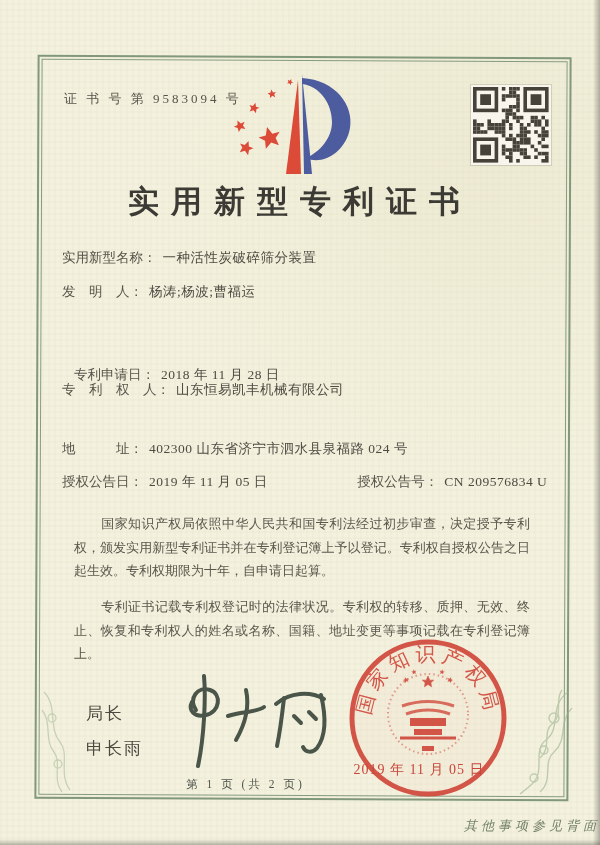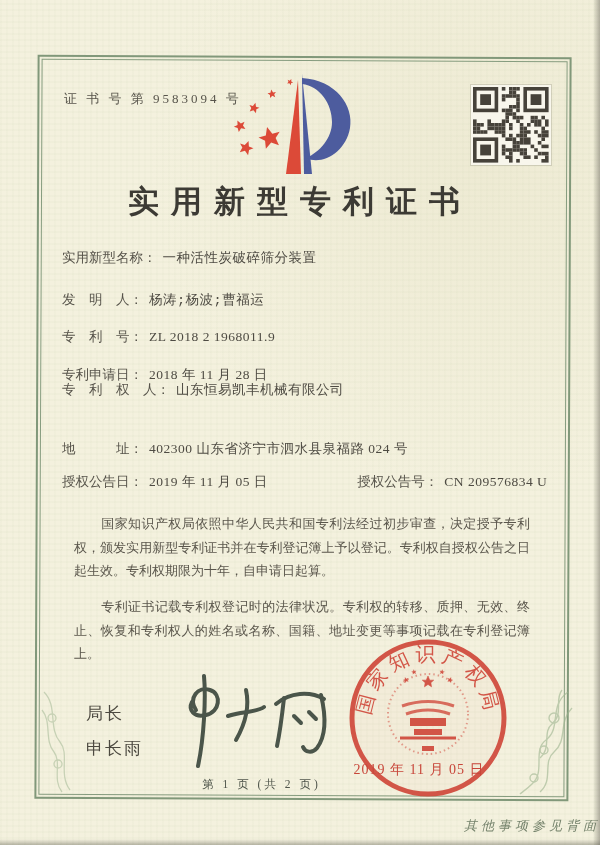--- a/index.html
+++ b/index.html
@@ -29,32 +29,32 @@
   .abs{position:absolute;}
   .cert-no{left:64px;top:90px;font-size:13px;letter-spacing:3px;color:#57544b;}
   .logo{left:232px;top:70px;}
   .qr-box{left:471px;top:85px;width:80px;height:80px;background:#f8f6ec;
     box-shadow:0 0 0 1px rgba(120,118,105,0.25);}
   .title{left:0;top:181px;width:600px;text-align:center;
     font-size:31px;font-weight:600;letter-spacing:12px;color:#3c3a34;}
   .row{left:62px;width:490px;font-size:13.5px;color:#55524a;white-space:nowrap;}
   .row .lab{color:#57544b;}
   .row .val{color:#4e4b43;margin-left:6px;letter-spacing:0.5px;}
-  .r1{top:249px;} .r2{top:291px;font-family:Liberation Mono, monospace;} .r3{top:328px;} .r4{top:366px;}
+  .r1{top:249px;} .r2{top:283px;} .r3{top:328px;} .r4{top:366px;margin-left:12px;}
   .r5{top:381px;} .r6{top:440px;} .r7{top:473px;}
   .pair2{margin-left:86px;}
   .paras{left:62px;top:500px;width:480px;font-size:13px;line-height:1.82;
     color:#5a564c;text-align:justify;}
   .paras p{margin:12px;text-indent:2.1em;}
   .signer{left:86px;top:697px;font-size:17px;line-height:2.05;color:#4c4940;letter-spacing:2px;}
   .sig{left:158px;top:668px;}
   .seal{left:342px;top:634px;opacity:0.93;}
   .seal-date{left:344px;top:761px;width:150px;text-align:center;
     font-size:14px;color:#c8463a;letter-spacing:1px;}
-  .page-no{left:16px;top:777px;width:491px;text-align:center;
+  .page-no{left:0;top:777px;width:491px;text-align:center;
     font-size:11.5px;letter-spacing:3px;color:#4f554b;}
   .back-note{left:0;top:817px;width:600px;text-align:right;
     font-size:13px;letter-spacing:4px;color:#75836c;font-style:italic;}
   .orn{pointer-events:none;}
 </style>
 </head>
 <body>
 
 <div class="scan">
 
@@ -224,23 +224,20 @@
   </div>
 
   <div class="abs title">实用新型专利证书</div>
 
   <div class="abs row r1">
     <span class="lab">实用新型名称：</span><span class="val">一种活性炭破碎筛分装置</span>
   </div>
   <div class="abs row r2">
     <span class="lab">发　明　人：</span><span class="val">杨涛;杨波;曹福运</span>
   </div>
-  <div class="abs row r3">
-    <span class="lab">专　利　号：</span><span class="val">ZL 2018 2 1968011.9</span>
-  </div>
   <div class="abs row r4">
     <span class="lab">专利申请日：</span><span class="val">2018 年 11 月 28 日</span>
   </div>
   <div class="abs row r5">
     <span class="lab">专　利　权　人：</span><span class="val">山东恒易凯丰机械有限公司</span>
   </div>
   <div class="abs row r6">
     <span class="lab">地　　　址：</span><span class="val">402300 山东省济宁市泗水县泉福路 024 号</span>
   </div>
   <div class="abs row r7">

